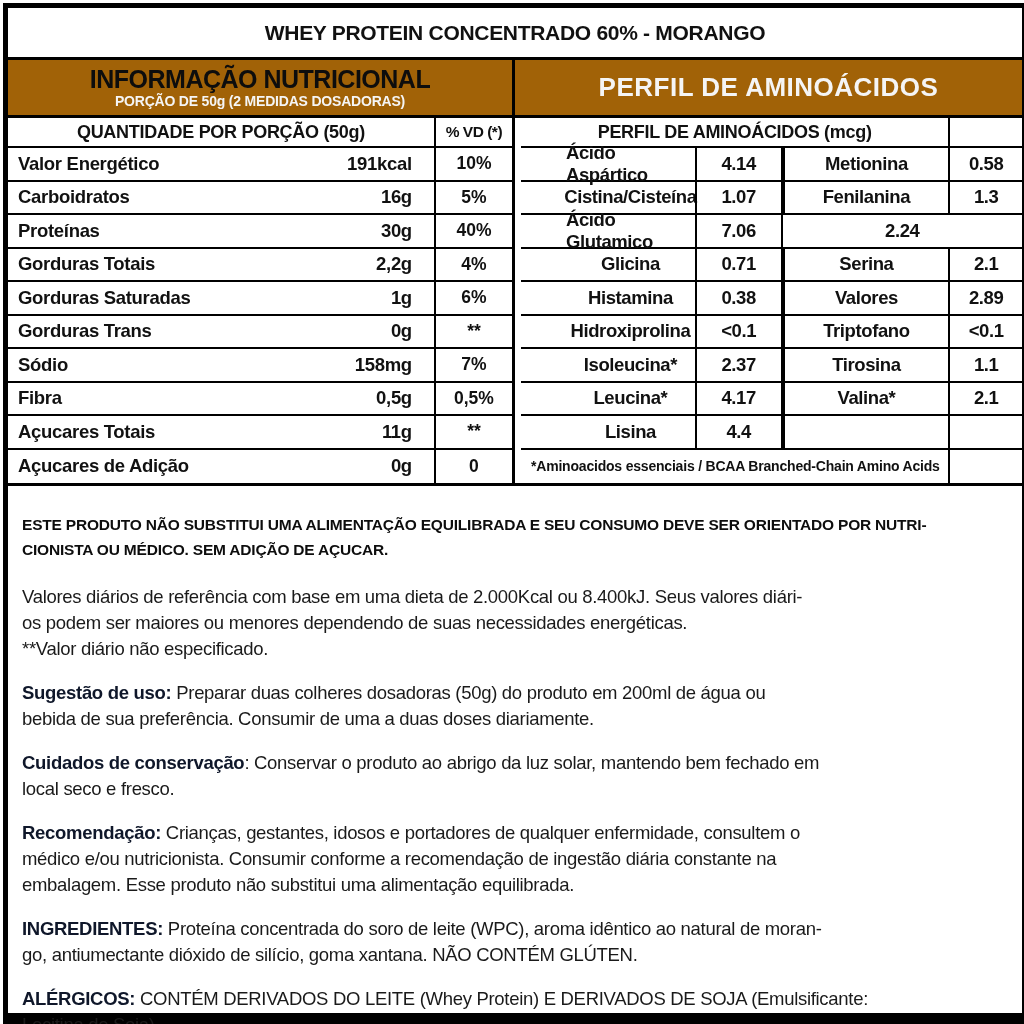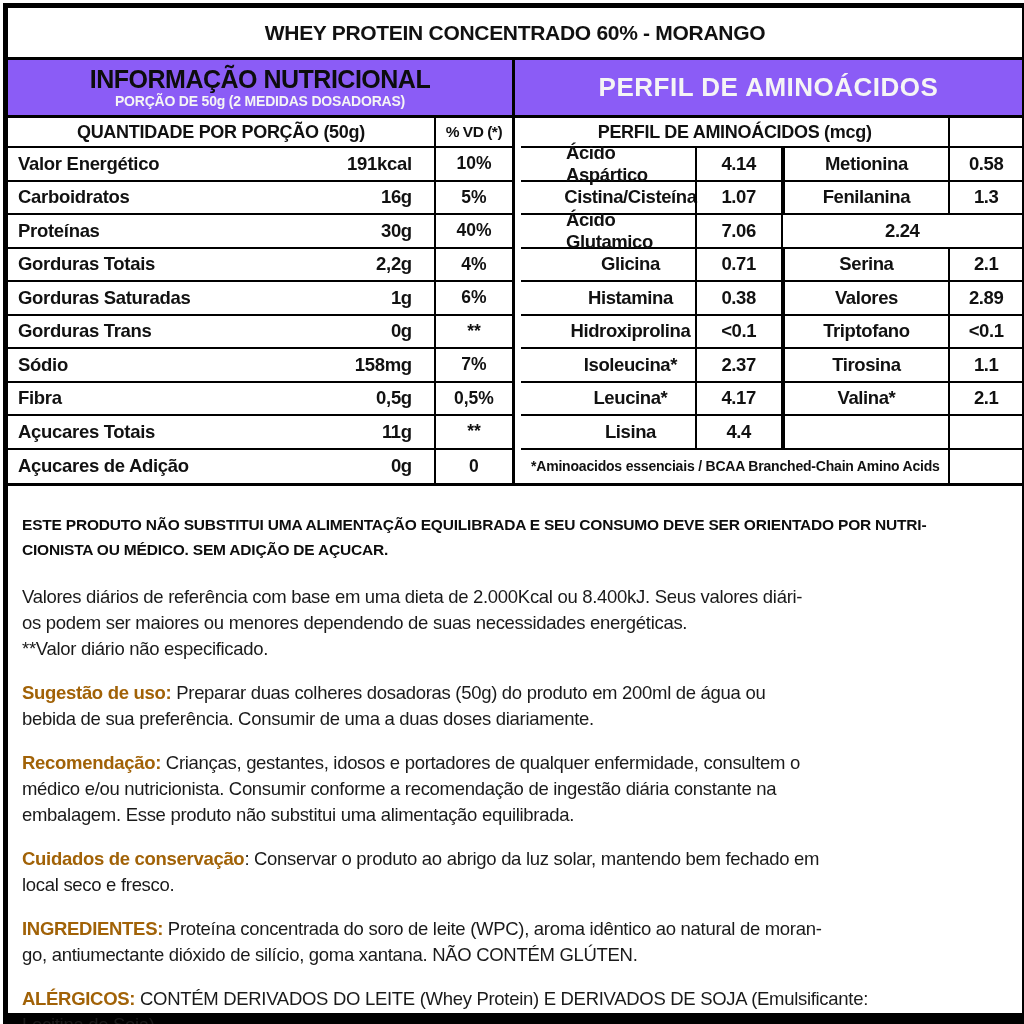--- a/index.html
+++ b/index.html
@@ -11,21 +11,21 @@
   .label {
     position:absolute; left:3px; top:3px; width:1024px; height:1021px;
     border:5px solid #000; border-bottom-width:11px;
     display:flex; flex-direction:column; background:#fff;
   }
   .title-bar {
     height:52px; flex:0 0 52px; display:flex; align-items:center; justify-content:center;
     border-bottom:3px solid #000; font-weight:bold; font-size:21px; letter-spacing:-0.3px;
   }
   .band {
-    display:flex; flex:0 0 58px; height:58px; background:#8b5cf6; border-bottom:3px solid #000;
+    display:flex; flex:0 0 58px; height:58px; background:#a16207; border-bottom:3px solid #000;
   }
   .band-left {
     width:50%; border-right:3px solid #000; display:flex; flex-direction:column;
     align-items:center; justify-content:center;
   }
   .band-left .bl-title { font-weight:bold; font-size:25px; letter-spacing:-0.5px; color:#0d0d0d; line-height:27px; }
   .band-left .bl-sub { font-weight:bold; font-size:14px; letter-spacing:-0.2px; color:#f5f5f5; line-height:17px; }
   .band-right {
     flex:1; display:flex; align-items:center; justify-content:center;
     font-weight:bold; font-size:26px; letter-spacing:0.5px; color:#f5f5f5;
@@ -58,21 +58,21 @@
   .a-v2 { flex:1; border-left:2px solid #000; }
   .frow { height:33.5px; flex:0 0 33.5px; display:flex; }
   .f-span { width:85.3%; display:flex; align-items:center; padding-left:10px;
             font-weight:bold; font-size:14px; letter-spacing:-0.2px; }
   .f-empty { flex:1; border-left:2px solid #000; }
   .text-area { flex:1; padding:26px 16px 0 14px; }
   .para { white-space:pre-line; font-size:18.5px; line-height:26px;
           letter-spacing:-0.3px; margin:0 0 18px 0; color:#1a1a1a; }
   .para.caps-bold { font-weight:bold; font-size:15.5px; line-height:25px;
                     letter-spacing:-0.2px; margin-bottom:22px; color:#0d0d0d; }
-  .para .lead { font-weight:bold; color:#a16207; }
+  .para .lead { font-weight:bold; color:#0f172a; }
 </style>
 </head>
 <body>
 
 <div class="label">
 
   <div class="title-bar">WHEY PROTEIN CONCENTRADO 60% - MORANGO</div>
 
   <div class="band">
     <div class="band-left">
@@ -228,24 +228,24 @@
   </div>
 
   <div class="text-area">
     <p class="para caps-bold">ESTE PRODUTO NÃO SUBSTITUI UMA ALIMENTAÇÃO EQUILIBRADA E SEU CONSUMO DEVE SER ORIENTADO POR NUTRI-
 CIONISTA OU MÉDICO. SEM ADIÇÃO DE AÇUCAR.</p>
     <p class="para">Valores diários de referência com base em uma dieta de 2.000Kcal ou 8.400kJ. Seus valores diári-
 os podem ser maiores ou menores dependendo de suas necessidades energéticas.
 **Valor diário não especificado.</p>
     <p class="para"><span class="lead">Sugestão de uso:</span><span> Preparar duas colheres dosadoras (50g) do produto em 200ml de água ou
 bebida de sua preferência. Consumir de uma a duas doses diariamente.</span></p>
+    <p class="para"><span class="lead">Cuidados de conservação</span><span>: Conservar o produto ao abrigo da luz solar, mantendo bem fechado em
+local seco e fresco.</span></p>
     <p class="para"><span class="lead">Recomendação:</span><span> Crianças, gestantes, idosos e portadores de qualquer enfermidade, consultem o
 médico e/ou nutricionista. Consumir conforme a recomendação de ingestão diária constante na
 embalagem. Esse produto não substitui uma alimentação equilibrada.</span></p>
-    <p class="para"><span class="lead">Cuidados de conservação</span><span>: Conservar o produto ao abrigo da luz solar, mantendo bem fechado em
-local seco e fresco.</span></p>
     <p class="para"><span class="lead">INGREDIENTES:</span><span> Proteína concentrada do soro de leite (WPC), aroma idêntico ao natural de moran-
 go, antiumectante dióxido de silício, goma xantana. NÃO CONTÉM GLÚTEN.</span></p>
     <p class="para"><span class="lead">ALÉRGICOS:</span><span> CONTÉM DERIVADOS DO LEITE (Whey Protein) E DERIVADOS DE SOJA (Emulsificante:
 Lecitina de Soja).</span></p>
   </div>
 
 </div>
 
 </body></html>

